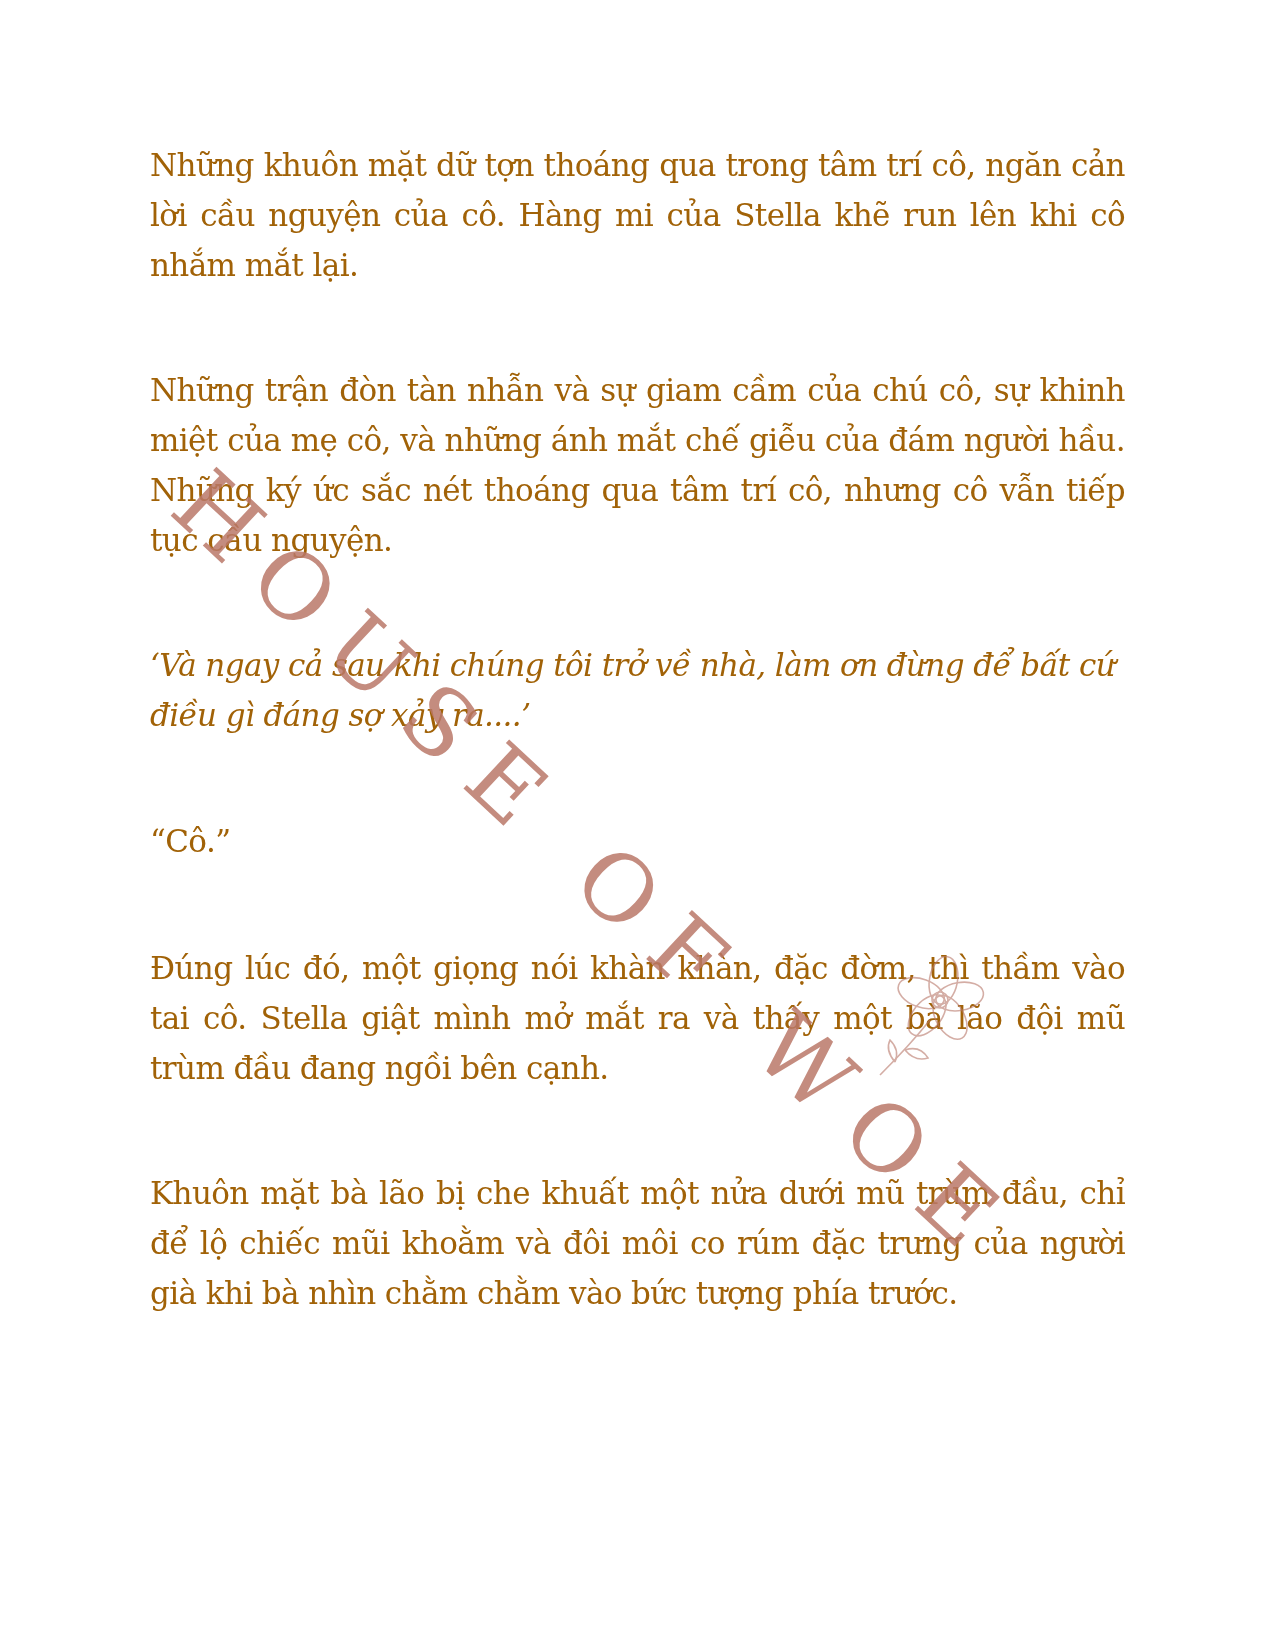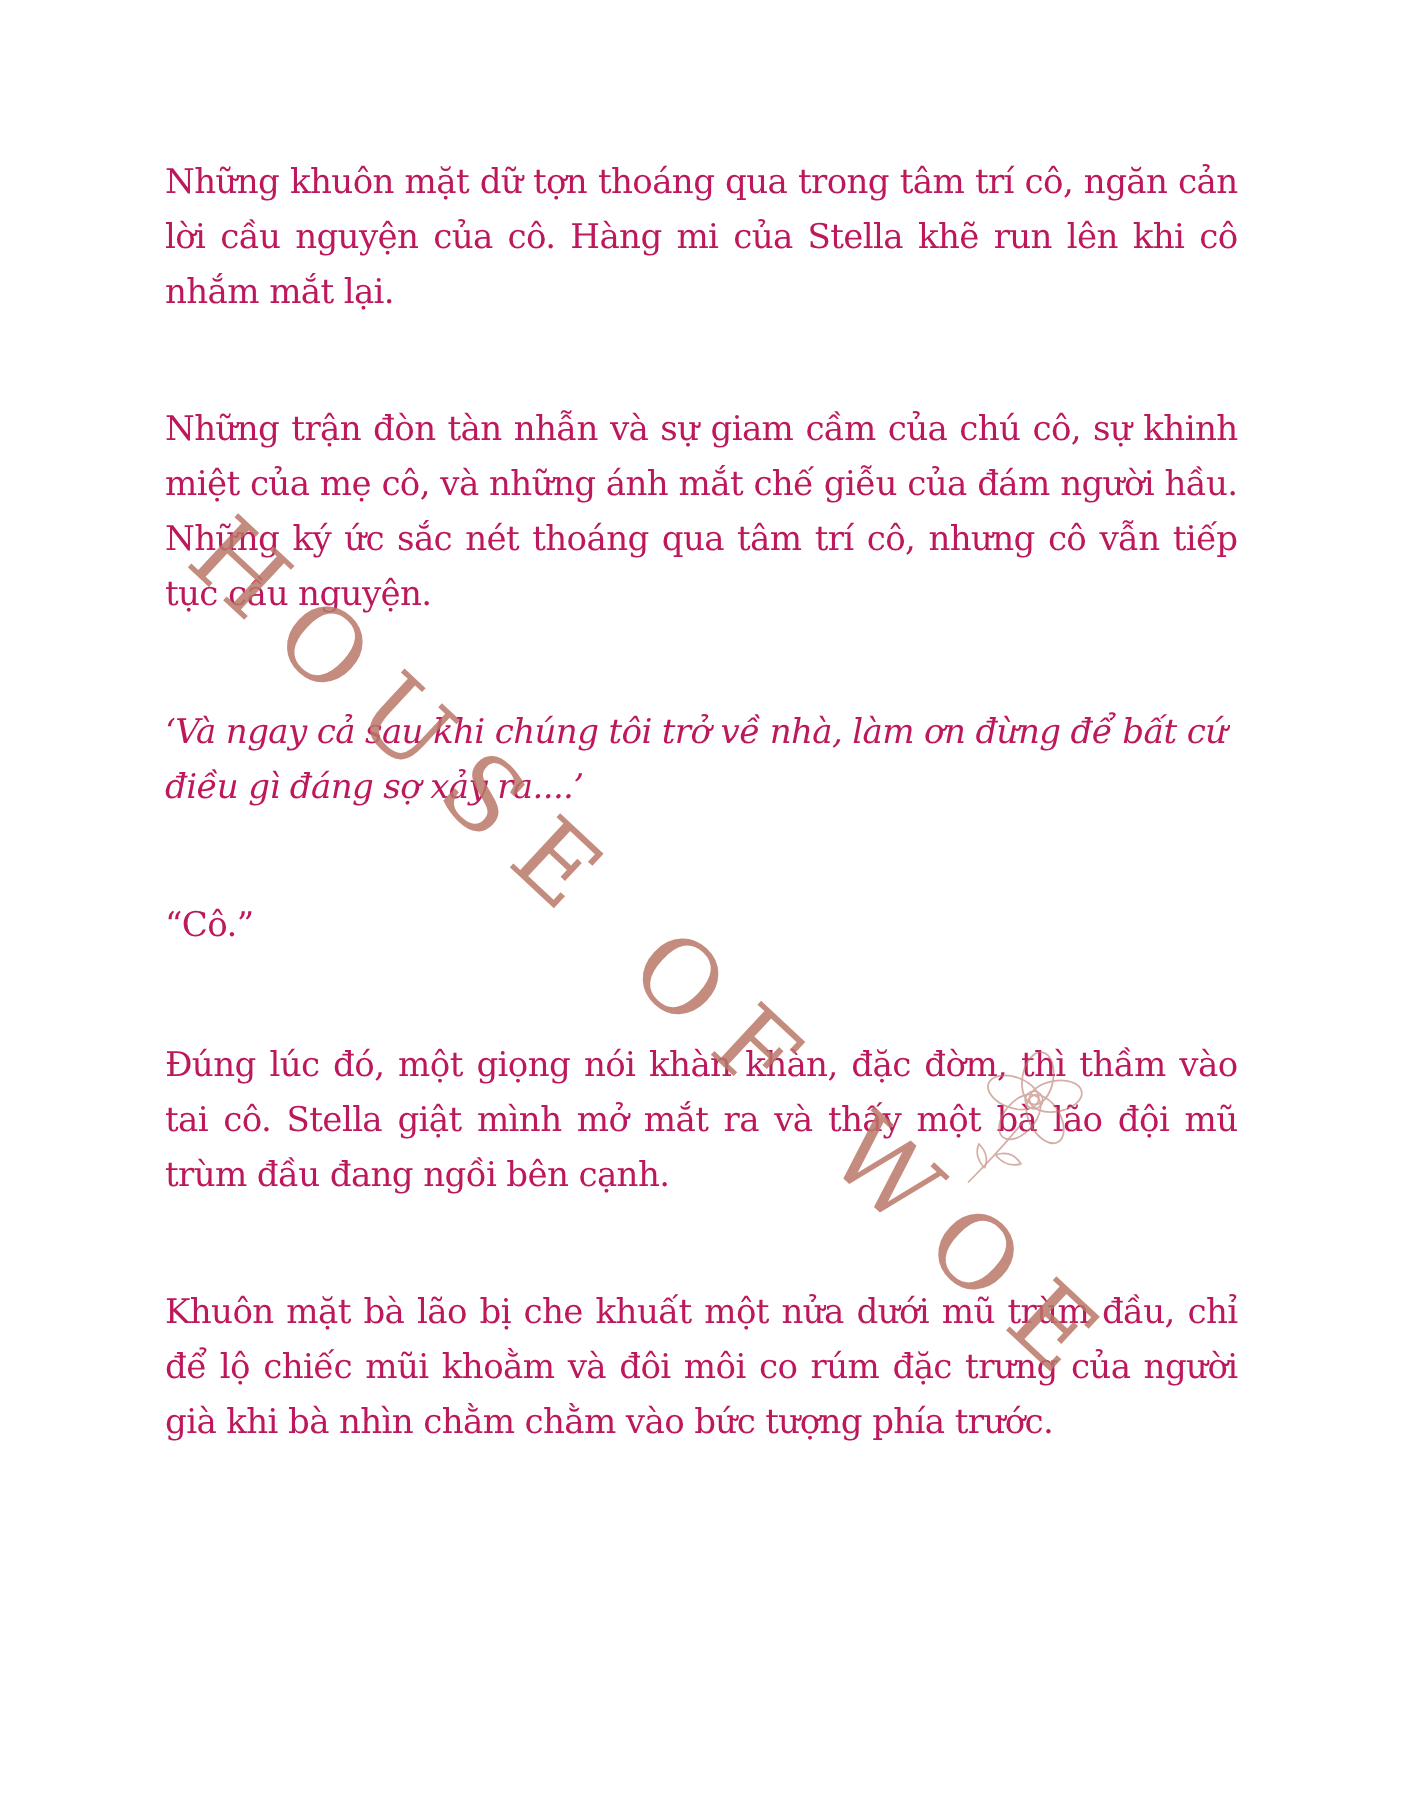--- a/index.html
+++ b/index.html
@@ -1,21 +1,21 @@
 <!DOCTYPE html>
 <html><head>
 <meta charset="utf-8">
 <style>
   html, body { margin: 0; padding: 0; background: #ffffff; }
   body { width: 1275px; height: 1650px; position: relative; overflow: hidden; }
   .page { position: absolute; left: 0; top: 0; width: 1275px; height: 1650px; background: #fff; }
   .para {
     position: absolute; left: 150px; width: 975px;
     font-family: "DejaVu Serif", "Liberation Serif", serif;
-    font-size: 31px; line-height: 50px; color: #be185d;
+    font-size: 31px; line-height: 50px; color: #a16207;
     text-align: justify; margin: 0; letter-spacing: -0.6px;
   }
   .para.last-left { text-align: left; }
   .para.italic { font-style: italic; }
   .watermark {
     position: absolute; left: 225px; top: 450px;
     transform-origin: 0 0; transform: rotate(43deg);
     font-family: "DejaVu Serif", "Liberation Serif", serif;
     font-size: 92px; letter-spacing: 26px; color: rgba(186,120,104,0.85);
     white-space: nowrap; pointer-events: none; font-weight: normal;

